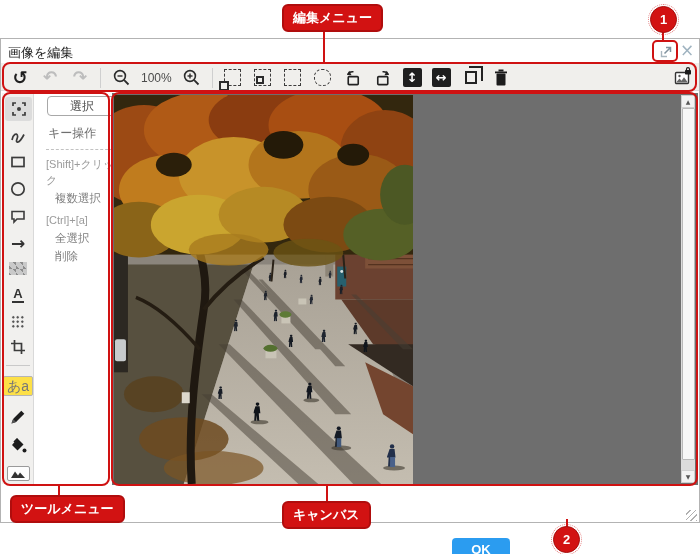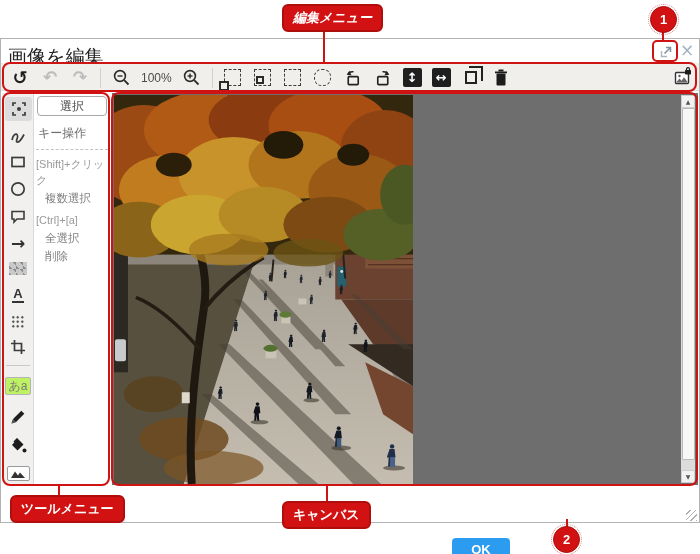--- a/index.html
+++ b/index.html
@@ -4,21 +4,21 @@
 <style>
   * { box-sizing: border-box; margin: 0; padding: 0; }
   html,body { width:700px; height:554px; background:#fff; }
   .stage { position:relative; width:700px; height:554px; background:#fff; overflow:hidden;
            font-family:"Liberation Sans","DejaVu Sans",sans-serif; }
   .uni { font-family:"DejaVu Sans",sans-serif; }
 
   
   .dialog { position:absolute; left:0; top:38px; width:700px; height:485px;
             background:#fff; border:1px solid #b3b3b3; }
-  .title { position:absolute; left:8px; top:44px; font-size:19px; color:#222; }
+  .title { position:absolute; left:8px; top:44px; font-size:13px; color:#222; }
   .expand-btn { position:absolute; left:656px; top:42px; width:20px; height:19px;
                 display:flex; align-items:center; justify-content:center; cursor:pointer; }
   .close-btn { position:absolute; left:678px; top:40px; width:18px; height:20px;
                font-size:17px; color:#9fb3c0; display:flex; align-items:center; justify-content:center; cursor:pointer; }
 
   
   .toolbar { position:absolute; left:1px; top:63px; width:698px; height:28px;
              background:#f0efec; border-bottom:1px solid #dcdcdc; }
   .toolbar-content { position:absolute; left:10px; top:64px; height:27px;
                      display:flex; align-items:center; gap:10px; }
@@ -49,27 +49,27 @@
   .tool.active { background:#dcdcdc; border-radius:3px; left:3px; width:27px; height:24px; }
   .strip-sep { position:absolute; left:4px; width:24px; height:1px; background:#c9c9c9; }
   .textA { font-size:13px; font-weight:bold; color:#333; border-bottom:2px solid #333; line-height:1.05; padding:0 1px; }
   .dotsgrid { width:14px; height:14px;
               background-image:radial-gradient(#4a4a4a 1.1px, transparent 1.3px);
               background-size:4.5px 4.5px; }
   .mosaic { width:18px; height:13px;
             background-image:linear-gradient(45deg,#8c8c8c 25%,#c9c9c9 25%,#c9c9c9 75%,#8c8c8c 75%),
                              linear-gradient(45deg,#b5b5b5 25%,transparent 25%,transparent 75%,#b5b5b5 75%);
             background-size:7px 7px; background-position:0 0,3.5px 3.5px; }
-  .abbox { border:1px solid #b5b5b5; border-radius:2px; background:#bef264;
-           font-size:12px; color:#777; padding:1px 3px; line-height:1.2; }
+  .abbox { border:1px solid #b5b5b5; border-radius:2px; background:#fde047;
+           font-size:14px; color:#777; padding:1px 3px; line-height:1.2; }
   .imgbox { border:1px solid #9a9a9a; border-radius:2px; background:#fdfdfd; padding:1px 2px;
             display:flex; align-items:center; }
 
   
-  .panel { position:absolute; left:34px; top:93px; width:102px; height:391px; background:#fff; }
+  .panel { position:absolute; left:44px; top:93px; width:102px; height:391px; background:#fff; }
   .panel-inner { position:absolute; left:2px; top:3px; width:74px; }
   .select-btn { width:70px; height:20px; margin-left:1px; border:1px solid #a8a8a8; border-radius:4px;
                 background:#fff; font-size:12px; color:#4a4a4a; display:flex; align-items:center; justify-content:center; cursor:pointer; }
   .key-title { margin-top:9px; font-size:12px; color:#6f6f6f; padding-left:2px; }
   .dash-hr { margin-top:7px; border-top:1px dashed #c2c2c2; width:72px; }
   .k { margin-top:6px; font-size:11px; color:#9b9b9b; line-height:16px; word-break:break-all; }
   .a { font-size:11.5px; color:#7d7d7d; line-height:16px; padding-left:9px; margin-top:2px; }
 
   
   .canvas { position:absolute; left:112px; top:93px; width:586px; height:392px; background:#6e6e6e; }
@@ -408,21 +408,21 @@
 
   <button class="btn btn-blue" style="left:452px;width:58px;margin-top:40px;">OK</button>
   <div class="grip"></div>
 
   <div class="ann-box" style="left:2px;top:62px;width:695px;height:30px;"></div>
   <div class="ann-box" style="left:2px;top:92px;width:108px;height:394px;"></div>
   <div class="ann-box" style="left:111px;top:92px;width:587px;height:394px;"></div>
   <div class="ann-box" style="left:652px;top:40px;width:26px;height:22px;border-radius:5px;"></div>
 
   <div class="ann-line" style="left:323px;top:30px;height:33px;"></div>
-  <div class="ann-label" style="left:282px;top:4px;font-style:italic;">編集メニュー</div>
+  <div class="ann-label" style="left:282px;top:4px;">編集メニュー</div>
 
   <div class="ann-line" style="left:58px;top:484px;height:13px;"></div>
   <div class="ann-label" style="left:10px;top:495px;">ツールメニュー</div>
 
   <div class="ann-line" style="left:326px;top:484px;height:19px;"></div>
   <div class="ann-label" style="left:282px;top:501px;">キャンバス</div>
 
   <div class="ann-line" style="left:662px;top:31px;height:10px;"></div>
   <div class="ann-circle" style="left:650px;top:6px;">1</div>
 

